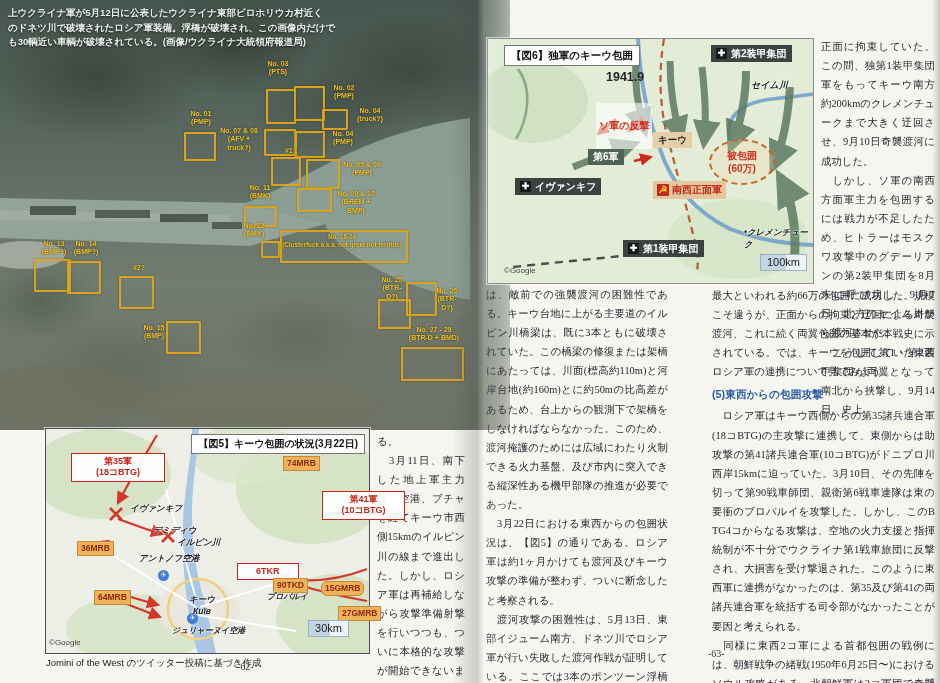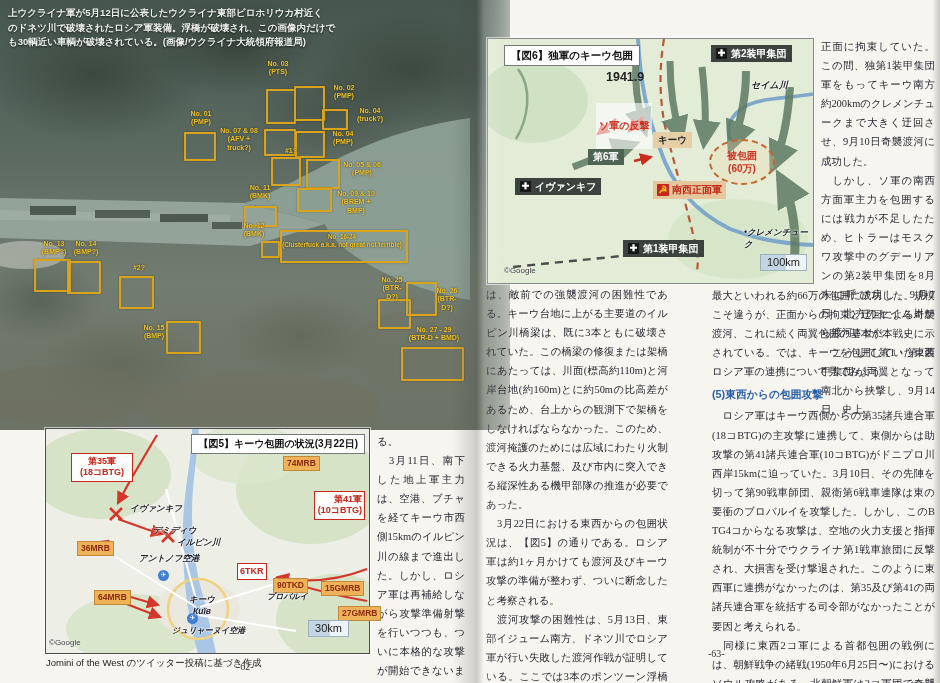--- a/index.html
+++ b/index.html
@@ -27,21 +27,21 @@
     text-align:center;white-space:pre-line;text-shadow:0 0 2px rgba(30,30,10,.9);}
   .albl-in{font-size:6.3px;line-height:1.25;padding-top:2px;}
   
   .fig{position:absolute;border:1px solid #4c4c4c;box-shadow:0 0 0 1px rgba(255,255,255,.6);}
   .figtitle{position:absolute;background:#fff;border:1px solid #777;color:#111;
     font:bold 10px/1 "Liberation Sans",sans-serif;padding:4px 6px;white-space:nowrap;z-index:5;}
   .tag{position:absolute;font-family:"Liberation Sans",sans-serif;font-weight:bold;z-index:4;}
   .tag-orange{background:#efb259;color:#8a2a10;border:1px solid #c38a3c;font-size:8.5px;
     line-height:1;padding:2px 3px;white-space:nowrap;}
   .tag-redbox{background:rgba(255,255,255,.94);color:#c9251a;border:1.5px solid #c9251a;
-    font-size:9px;line-height:1.25;text-align:center;padding:2px 2px;white-space:pre-line;}
+    font-size:9px;line-height:1.25;text-align:center;padding:2px 18px;white-space:pre-line;}
   .tag-place{color:#1c1c22;font-size:8.5px;text-shadow:0 0 2px #fff,0 0 3px #fff;white-space:pre-line;font-style:italic;}
   .tag-dark{background:#3c423e;color:#fff;font-size:10px;line-height:1;padding:3px 5px;
     display:flex;align-items:center;gap:4px;white-space:nowrap;}
   .cross-icon{display:inline-block;width:11px;height:11px;background:#16181a;color:#fff;
     font-size:9px;line-height:11px;text-align:center;border-radius:1px;}
   .hs-icon{display:inline-block;width:12px;height:12px;background:#c6261d;color:#f4cf1e;
     font-size:10px;line-height:12px;text-align:center;border-radius:1px;}
   .tag-tan{background:#e6cfa7;color:#23232a;font-size:9.5px;line-height:1;padding:3px 5px;white-space:nowrap;}
   .tag-front{background:#e4c79c;color:#c02818;font-size:10px;line-height:1;padding:3px 4px;
     display:flex;align-items:center;gap:3px;white-space:nowrap;}
@@ -180,26 +180,26 @@
       <path d="M321,140 C290,152 260,154 232,148" stroke="#d4372a" stroke-width="2.2" fill="none" marker-end="url(#ar)"></path>
       <path d="M321,172 C298,168 272,162 250,155" stroke="#d4372a" stroke-width="2.2" fill="none"></path>
       <path d="M250,155 L231,149" stroke="#d4372a" stroke-width="2.2" fill="none" marker-end="url(#ar)"></path>
       <path d="M64,79 L76,91 M76,79 L64,91" stroke="#d4372a" stroke-width="2.6"></path>
       <path d="M116,101 L128,113 M128,101 L116,113" stroke="#d4372a" stroke-width="2.6"></path>
     </svg>
     <div class="figtitle" style="right:4px;top:5px;">【図5】キーウ包囲の状況(3月22日)</div>
     <div class="tag tag-redbox" style="left:25px;top:24px;width:56px;">第35軍
 (18コBTG)</div>
     <div class="tag tag-orange" style="left:237px;top:27px;">74MRB</div>
-    <div class="tag tag-redbox" style="left:268px;top:62px;width:45px;text-align:right;">第41軍
+    <div class="tag tag-redbox" style="left:276px;top:62px;width:45px;">第41軍
 (10コBTG)</div>
     <div class="tag tag-orange" style="left:31px;top:112px;">36MRB</div>
     <div class="tag tag-redbox" style="left:191px;top:134px;">6TKR</div>
     <div class="tag tag-orange" style="left:227px;top:149px;">90TKD</div>
-    <div class="tag tag-orange" style="left:275px;top:152px;">15GMRB</div>
+    <div class="tag tag-orange" style="left:275px;top:152px;border-radius:6px;">15GMRB</div>
     <div class="tag tag-orange" style="left:48px;top:161px;">64MRB</div>
     <div class="tag tag-orange" style="left:292px;top:177px;">27GMRB</div>
     <div class="tag tag-place" style="left:84px;top:74px;font-weight:bold;">イヴァンキフ</div>
     <div class="tag tag-place" style="left:107px;top:96px;font-weight:bold;">デミディウ</div>
     <div class="tag tag-place" style="left:131px;top:108px;font-weight:bold;">イルピン川</div>
     <div class="tag tag-place" style="left:93px;top:124px;font-weight:bold;text-align:center;">アントノフ空港</div>
     <div class="airport" style="left:112px;top:141px;">✈</div>
     <div class="tag tag-place" style="left:136px;top:165px;width:40px;text-align:center;font-weight:bold;">キーウ
 Київ</div>
     <div class="tag tag-place" style="left:221px;top:162px;font-size:8px;">プロバルイ</div>

